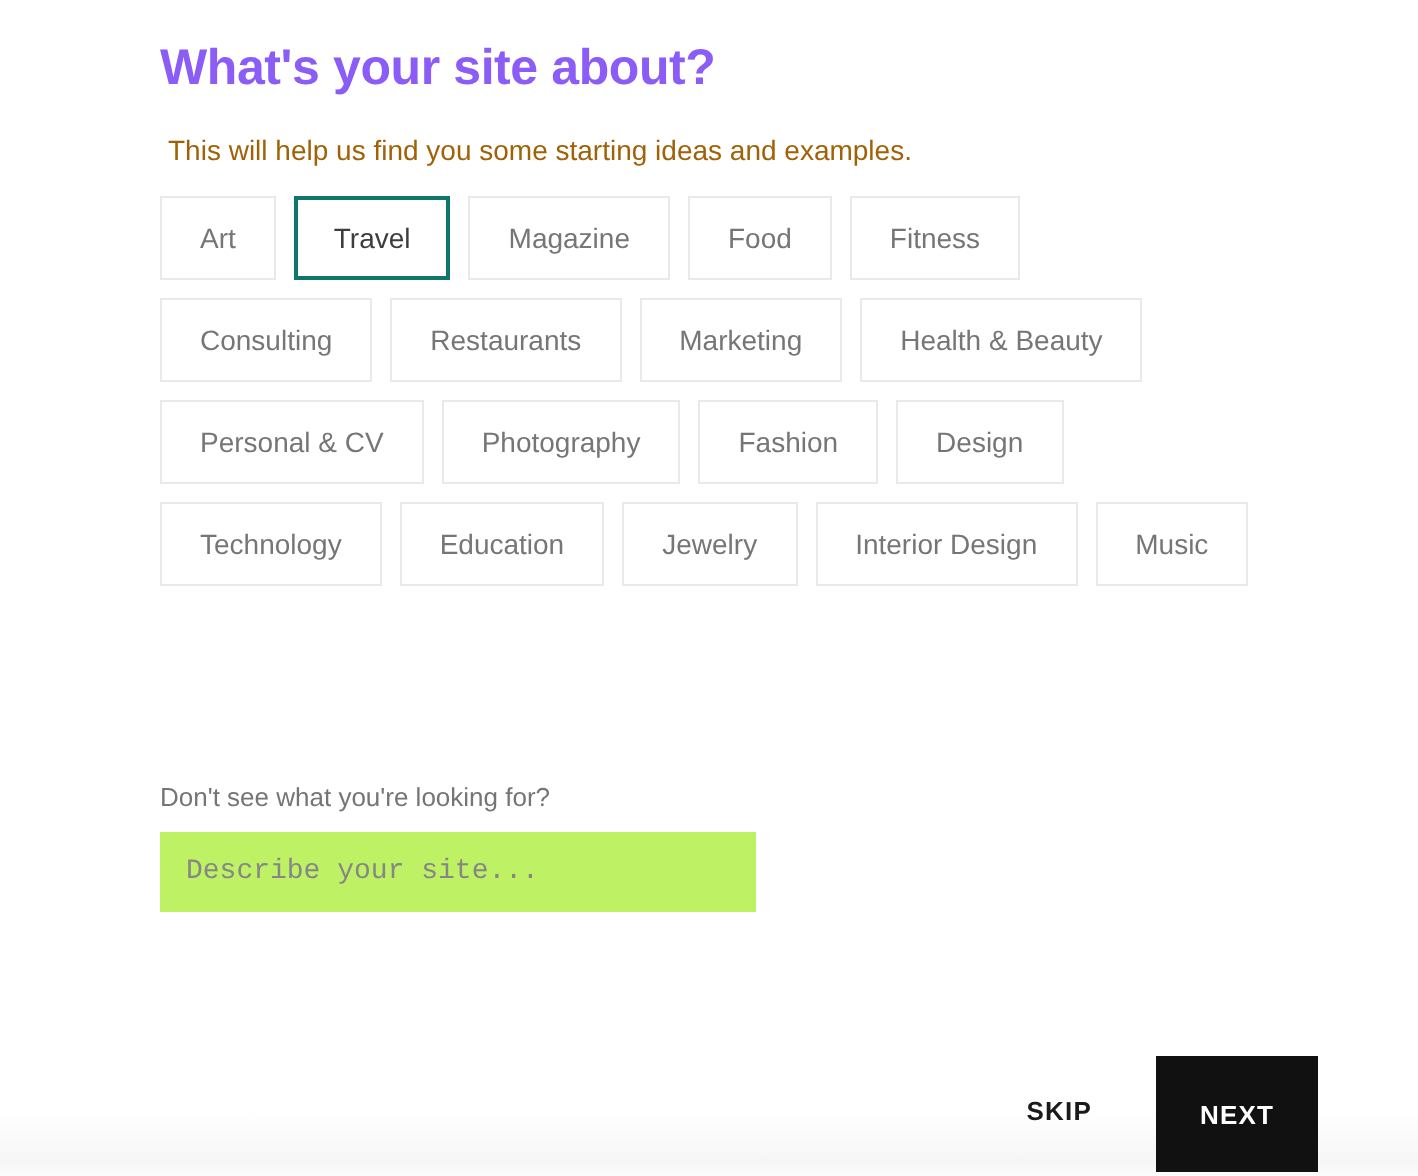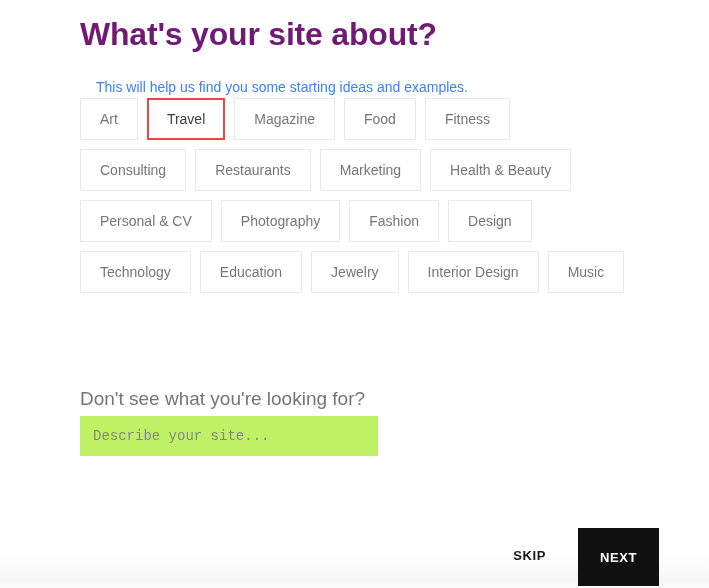--- a/index.html
+++ b/index.html
@@ -21,31 +21,31 @@
   }
 
   
   .header {
     position: absolute;
     left: 80px;
     top: 18px;
     width: 560px;
   }
   .page-title {
-    font-size: 32px;
+    font-size: 25px;
     font-weight: bold;
-    color: #701a75;
+    color: #8b5cf6;
     letter-spacing: -0.2px;
     margin: 0;
     line-height: 32px;
   }
   .page-subtitle {
     font-size: 14px;
-    color: #3b82f6;
-    margin: 16px;
+    color: #a16207;
+    margin: 4px;
     padding-top: 12px;
     line-height: 18px;
   }
 
   
   .chips-area {
     position: absolute;
     left: 80px;
     top: 98px;
     width: 600px;
@@ -68,34 +68,34 @@
     align-items: center;
     justify-content: center;
     padding: 0 19px;
     margin-right: 9px;
     white-space: nowrap;
     cursor: pointer;
     border-radius: 0;
     line-height: 1;
   }
   .chip.selected {
-    border: 2px solid #ef4444;
+    border: 2px solid #0f766e;
     color: #3d3d3d;
     padding: 0 18px;
   }
 
   
   .describe-area {
     position: absolute;
     left: 80px;
     top: 391px;
     width: 320px;
   }
   .describe-label {
-    font-size: 19px;
+    font-size: 13px;
     color: #757575;
     line-height: 16px;
     margin: 0;
   }
   .describe-input {
     margin-top: 9px;
     width: 298px;
     height: 40px;
     box-sizing: border-box;
     background: #bef264;

